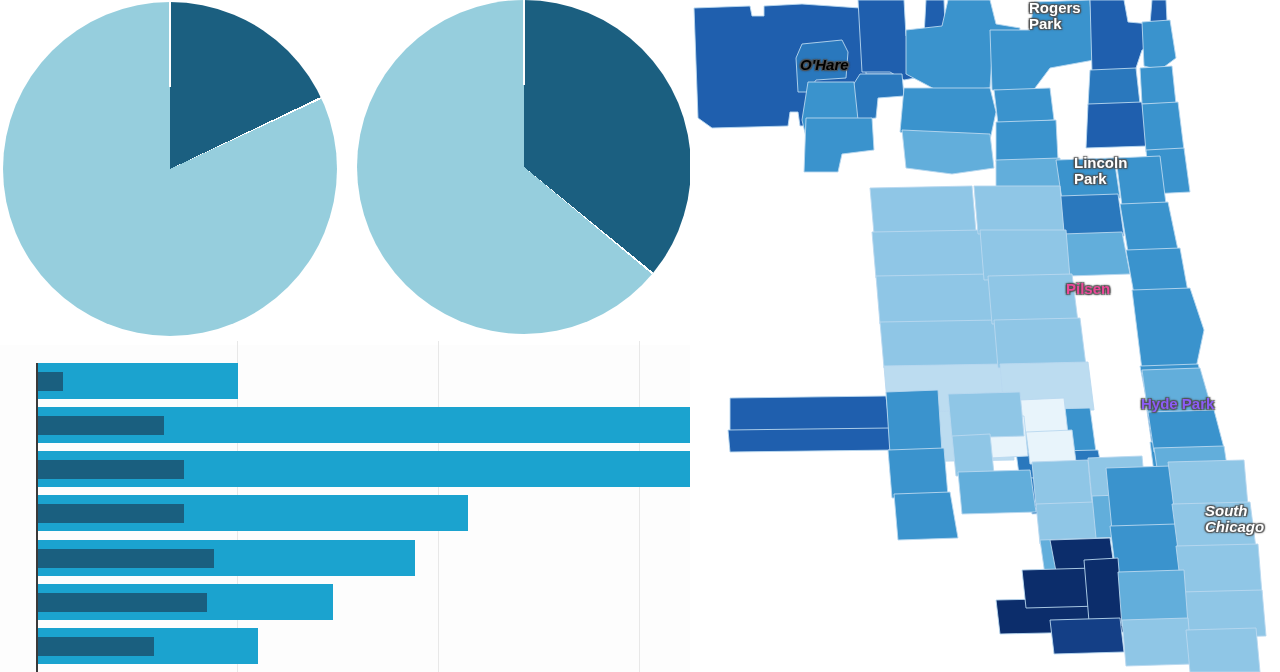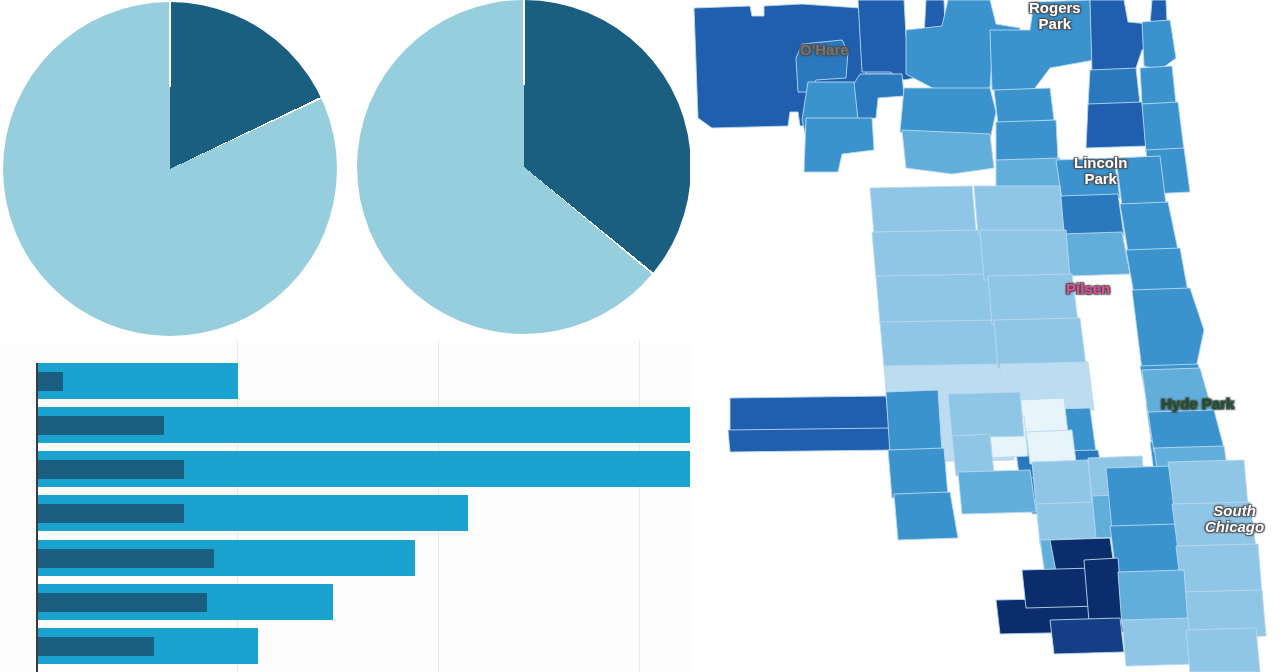--- a/index.html
+++ b/index.html
@@ -97,21 +97,21 @@
     background: #ffffff;
     overflow: hidden;
   }
   #map-svg { display: block; }
   .map-label {
     position: absolute;
     color: #ffffff;
     font-size: 15px;
     font-weight: bold;
     line-height: 1.05;
-    text-align: center;
+    text-align: left;
     white-space: pre;
     text-shadow:
       -1.2px -1.2px 1px rgba(80,80,80,.85),
        1.2px -1.2px 1px rgba(80,80,80,.85),
       -1.2px  1.2px 1px rgba(80,80,80,.85),
        1.2px  1.2px 1px rgba(80,80,80,.85),
        0 0 3px rgba(60,60,60,.9);
     pointer-events: none;
   }
 </style>
@@ -246,25 +246,25 @@
           <path d="M306 600 L400 598 L404 632 L310 634 Z" fill="#0c2d6b" stroke="#b9d8ef" stroke-width="0.9"></path>
           <path d="M332 570 L404 568 L410 606 L336 608 Z" fill="#0c2d6b" stroke="#b9d8ef" stroke-width="0.9"></path>
           <path d="M394 560 L428 558 L434 632 L400 634 Z" fill="#0c2d6b" stroke="#b9d8ef" stroke-width="0.9"></path>
           <path d="M360 620 L430 618 L434 652 L364 654 Z" fill="#143f86" stroke="#b9d8ef" stroke-width="0.9"></path>
           <path d="M428 572 L494 570 L498 624 L432 626 Z" fill="#62aedb" stroke="#b9d8ef" stroke-width="0.9"></path>
           <path d="M432 620 L498 618 L502 664 L436 666 Z" fill="#8fc6e6" stroke="#b9d8ef" stroke-width="0.9"></path>
           <path d="M496 630 L566 628 L570 672 L500 672 Z" fill="#8fc6e6" stroke="#b9d8ef" stroke-width="0.9"></path>
         </g>
     </svg>
     <div id="map-labels">
-        <div class="map-label" style="left: 110px; top: 42px; color: #737373;">O'Hare</div>
+        <div class="map-label" style="left: 110px; top: 57px; color: #000000; font-style: italic;">O'Hare</div>
         <div class="map-label" style="left: 339px; top: 0px; color: rgb(255, 255, 255);">Rogers
 Park</div>
         <div class="map-label" style="left: 384px; top: 155px; color: rgb(255, 255, 255);">Lincoln
 Park</div>
         <div class="map-label" style="left: 376px; top: 281px; color: #ec4899;">Pilsen</div>
-        <div class="map-label" style="left: 451px; top: 396px; color: #14532d; margin-left: 20px;">Hyde Park</div>
+        <div class="map-label" style="left: 451px; top: 396px; color: #8b5cf6;">Hyde Park</div>
         <div class="map-label" style="left: 515px; top: 503px; color: rgb(255, 255, 255); font-style: italic;">South
 Chicago</div>
       </div>
   </div>
 
 </div>
 
 </body></html>

